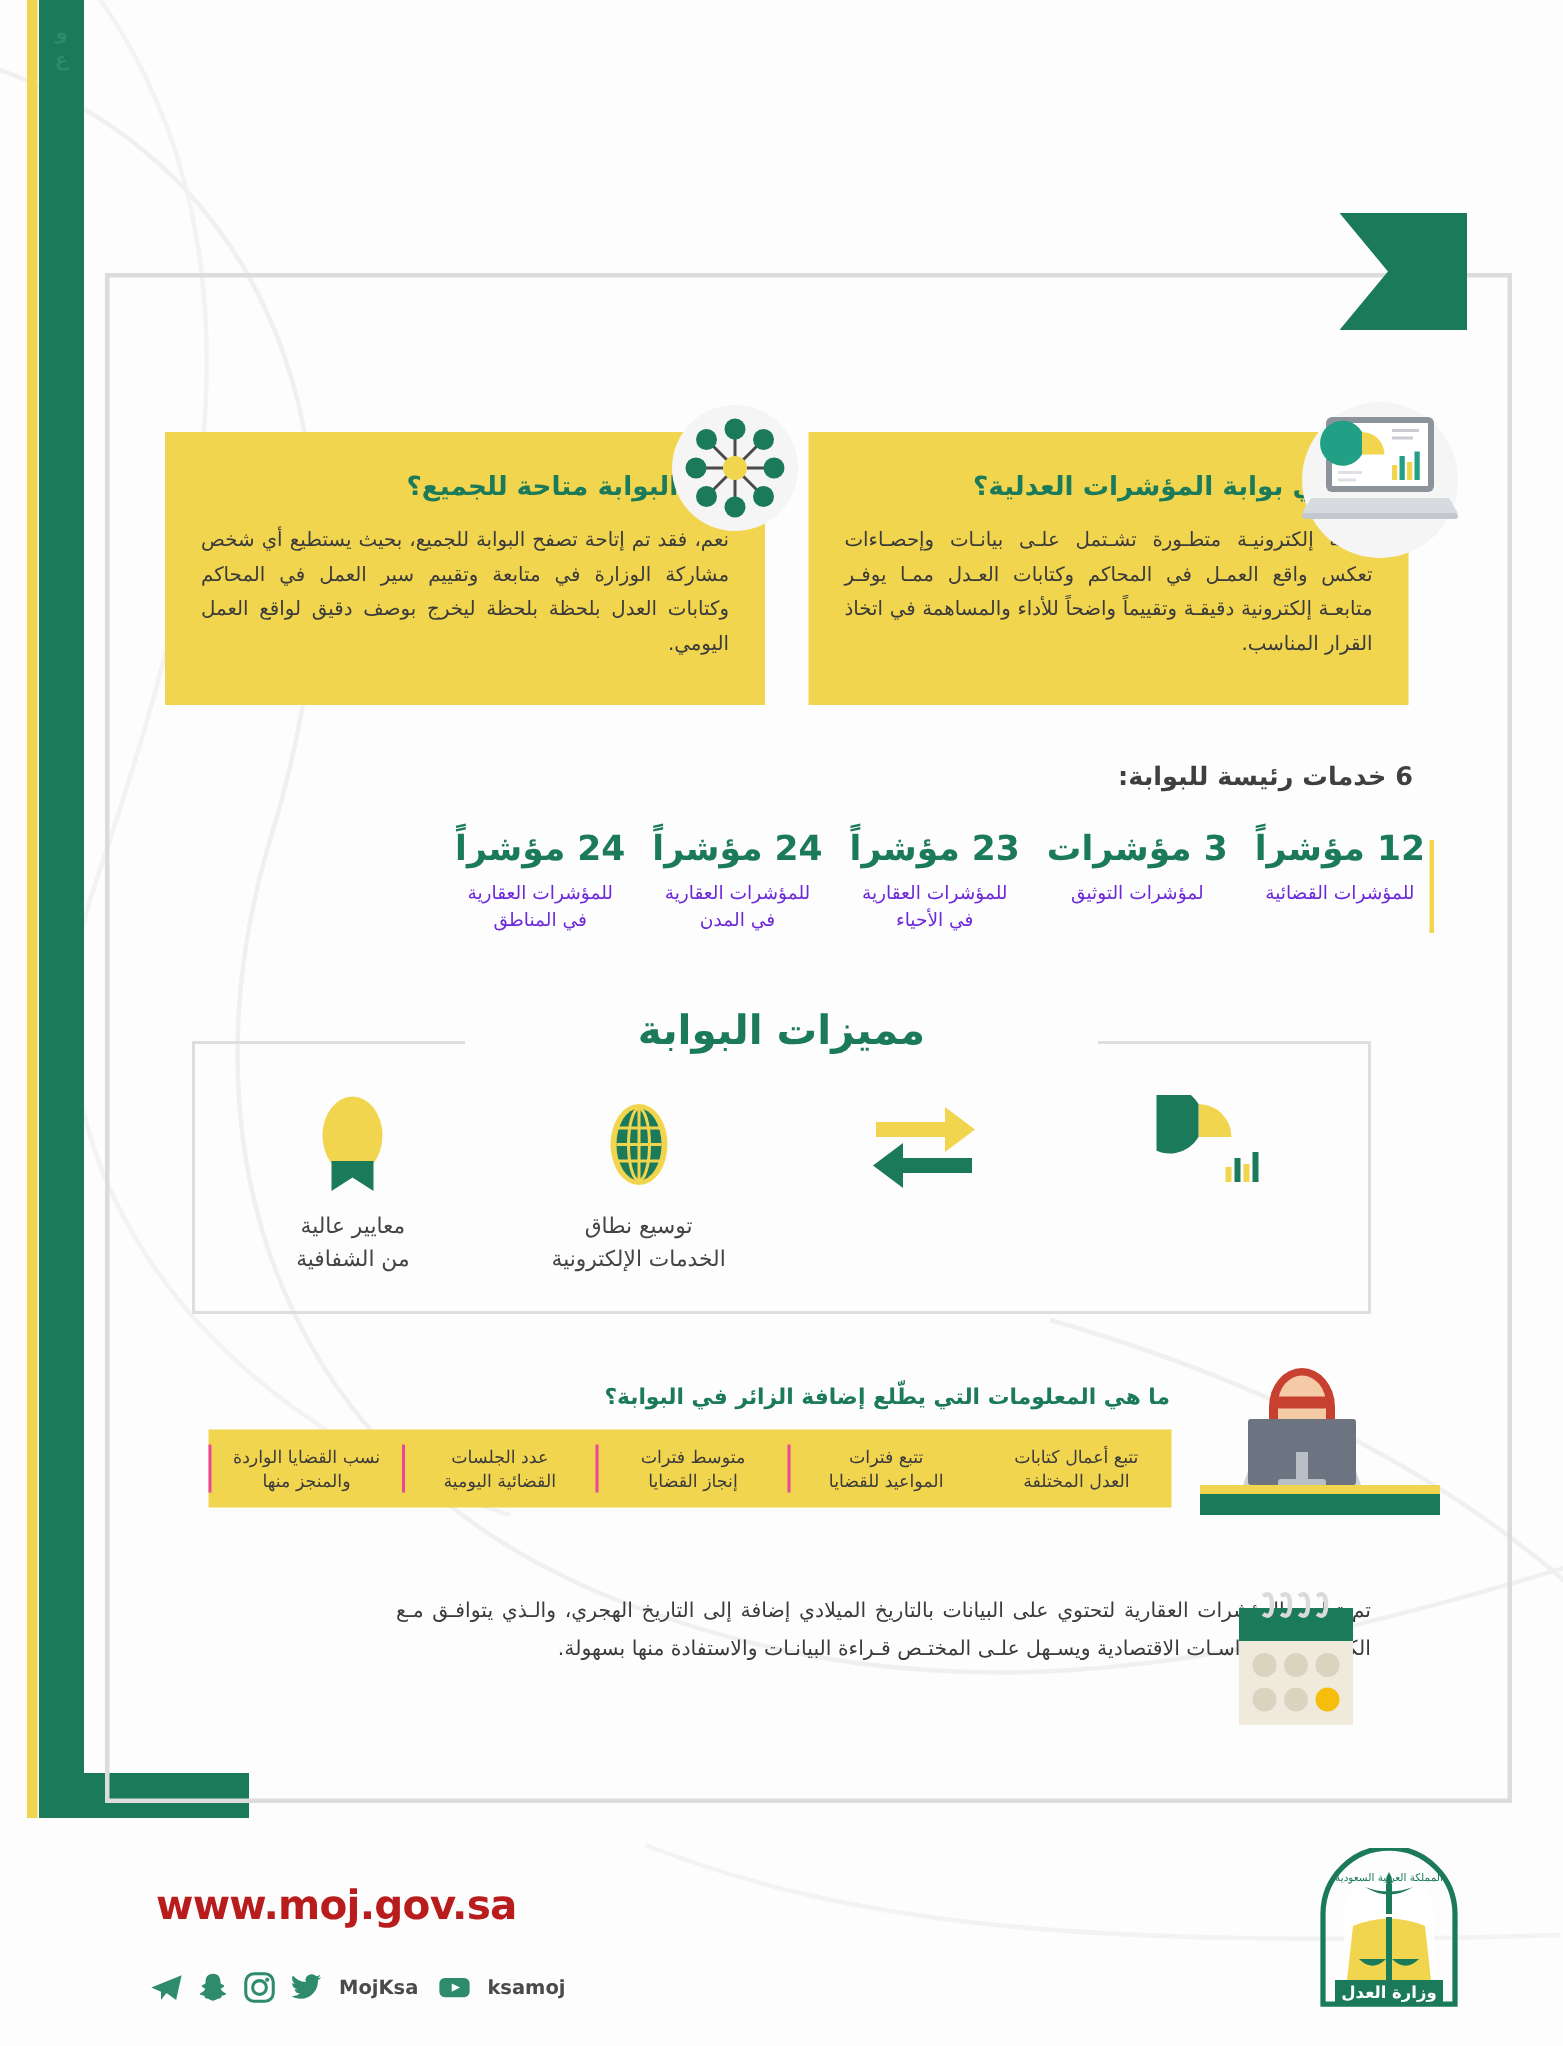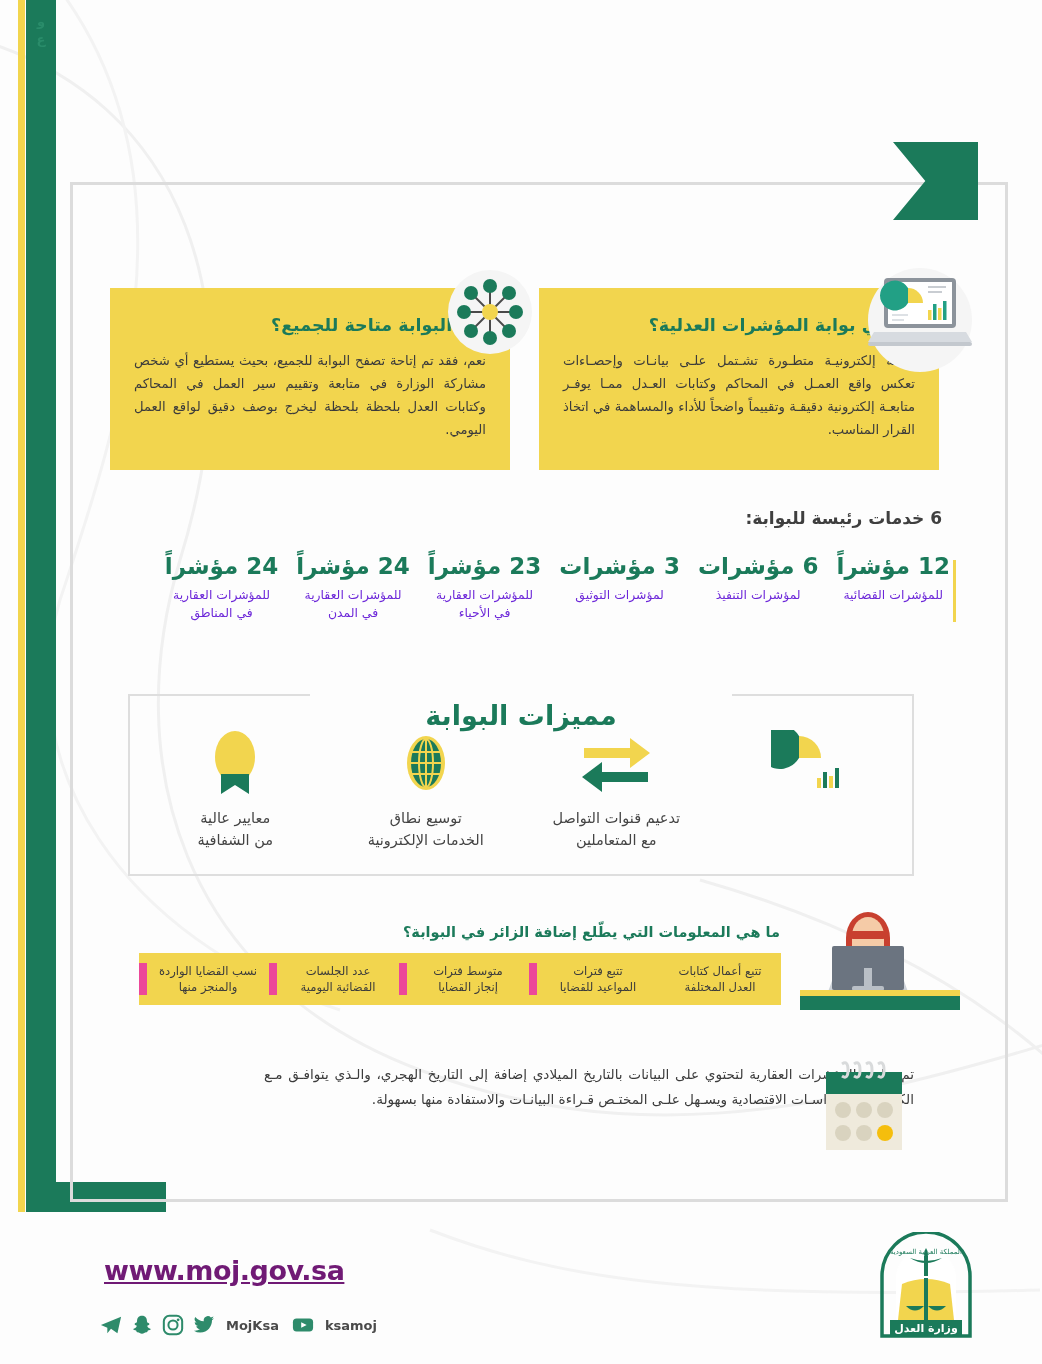--- a/index.html
+++ b/index.html
@@ -138,21 +138,21 @@
     border-top: none;
   }
   .features-box::before, .features-box::after {
     content: ""; position: absolute; top: 0; height: 2px; background: #dedede;
   }
   .features-box::before { left: 0; width: 180px; }
   .features-box::after  { right: 0; width: 180px; }
   .features-title {
     position: absolute; left: 0; right: 0; top: 672px;
     text-align: center; color: #1B7A5A;
-    font-size: 27px; font-weight: bold; z-index: 4; margin-top: 28px;
+    font-size: 27px; font-weight: bold; z-index: 4;
   }
   .features-row {
     position: absolute; left: 140px; top: 726px;
     width: 762px; height: 160px;
     display: flex; flex-direction: row-reverse;
     justify-content: space-around; align-items: flex-start;
     direction: rtl;
   }
   .feature { width: 170px; text-align: center; }
   .feature-ico { height: 74px; display: flex; align-items: center; justify-content: center; }
@@ -170,39 +170,39 @@
     position: absolute; left: 139px; top: 953px;
     width: 642px; height: 52px;
     background: #F2D54E;
     display: flex; flex-direction: row-reverse;
     direction: rtl; align-items: center;
   }
   .info-item {
     flex: 1; text-align: center;
     color: #3b3b3b; font-size: 11.6px; line-height: 1.42;
     padding: 0 6px; white-space: pre-line;
-    border-left: 8px solid #ec4899;
+    border-left: 2px solid #ec4899;
   }
   .info-item:last-child { border-left: none; }
   .person-illus { position: absolute; left: 800px; top: 898px; width: 160px; height: 112px; }
 
   
   .note-text {
     position: absolute; right: 128px; top: 1062px;
     width: 650px;
     color: #3b3b3b; font-size: 13.6px; line-height: 1.85;
     direction: rtl; text-align: justify; text-align-last: right;
   }
   .calendar-icon { position: absolute; left: 818px; top: 1058px; width: 92px; height: 100px; }
 
   
   .footer-url {
     position: absolute; left: 104px; top: 1255px;
-    color: #701a75; font-size: 27px; font-weight: bold;
-    direction: ltr; letter-spacing: -0.5px; text-decoration: underline;
+    color: #b91c1c; font-size: 27px; font-weight: bold;
+    direction: ltr; letter-spacing: -0.5px;
   }
   .social-row {
     position: absolute; left: 100px; top: 1295px;
     display: flex; flex-direction: row; align-items: center;
     gap: 9px; direction: ltr; margin-top: 19px;
   }
   .social-ico { width: 22px; height: 22px; display: block; }
   .social-handle {
     color: #4a4a4a; font-size: 13px; font-weight: bold;
     margin: 0 4px 0 2px;
@@ -290,24 +290,20 @@
   </svg>
 
   <div class="services-head">6 خدمات رئيسة للبوابة:</div>
   <div class="stat-accent"></div>
   <div class="stats-row">
     <div class="stat">
       <div class="stat-num">12 مؤشراً</div>
       <div class="stat-desc">للمؤشرات القضائية</div>
     </div>
     <div class="stat">
-      <div class="stat-num">6 مؤشرات</div>
-      <div class="stat-desc">لمؤشرات التنفيذ</div>
-    </div>
-    <div class="stat">
       <div class="stat-num">3 مؤشرات</div>
       <div class="stat-desc">لمؤشرات التوثيق</div>
     </div>
     <div class="stat">
       <div class="stat-num">23 مؤشراً</div>
       <div class="stat-desc">للمؤشرات العقارية
 في الأحياء</div>
     </div>
     <div class="stat">
       <div class="stat-num">24 مؤشراً</div>
@@ -354,22 +350,20 @@
 الخدمات الإلكترونية</div>
     </div>
 
     <div class="feature">
       <div class="feature-ico">
         <svg width="76" height="62" viewBox="0 0 76 62">
           <path d="M 6 16 L 52 16 L 52 6 L 72 21 L 52 36 L 52 26 L 6 26 Z" fill="#F2D54E"></path>
           <path d="M 70 40 L 24 40 L 24 30 L 4 45 L 24 60 L 24 50 L 70 50 Z" fill="#1B7A5A"></path>
         </svg>
       </div>
-      <div class="feature-label">تدعيم قنوات التواصل
-مع المتعاملين</div>
     </div>
 
     <div class="feature">
       <div class="feature-ico">
         <svg width="72" height="66" viewBox="0 0 72 66">
           <path d="M 28 28 L 28 6 A 22 22 0 0 1 50 28 Z" fill="#F2D54E"></path>
           <path d="M 28 28 A 22 22 0 1 1 28 6 Z" fill="#1B7A5A"></path>
           <rect x="46" y="48" width="4" height="10" fill="#F2D54E"></rect>
           <rect x="52" y="42" width="4" height="16" fill="#1B7A5A"></rect>
           <rect x="58" y="46" width="4" height="12" fill="#F2D54E"></rect>

